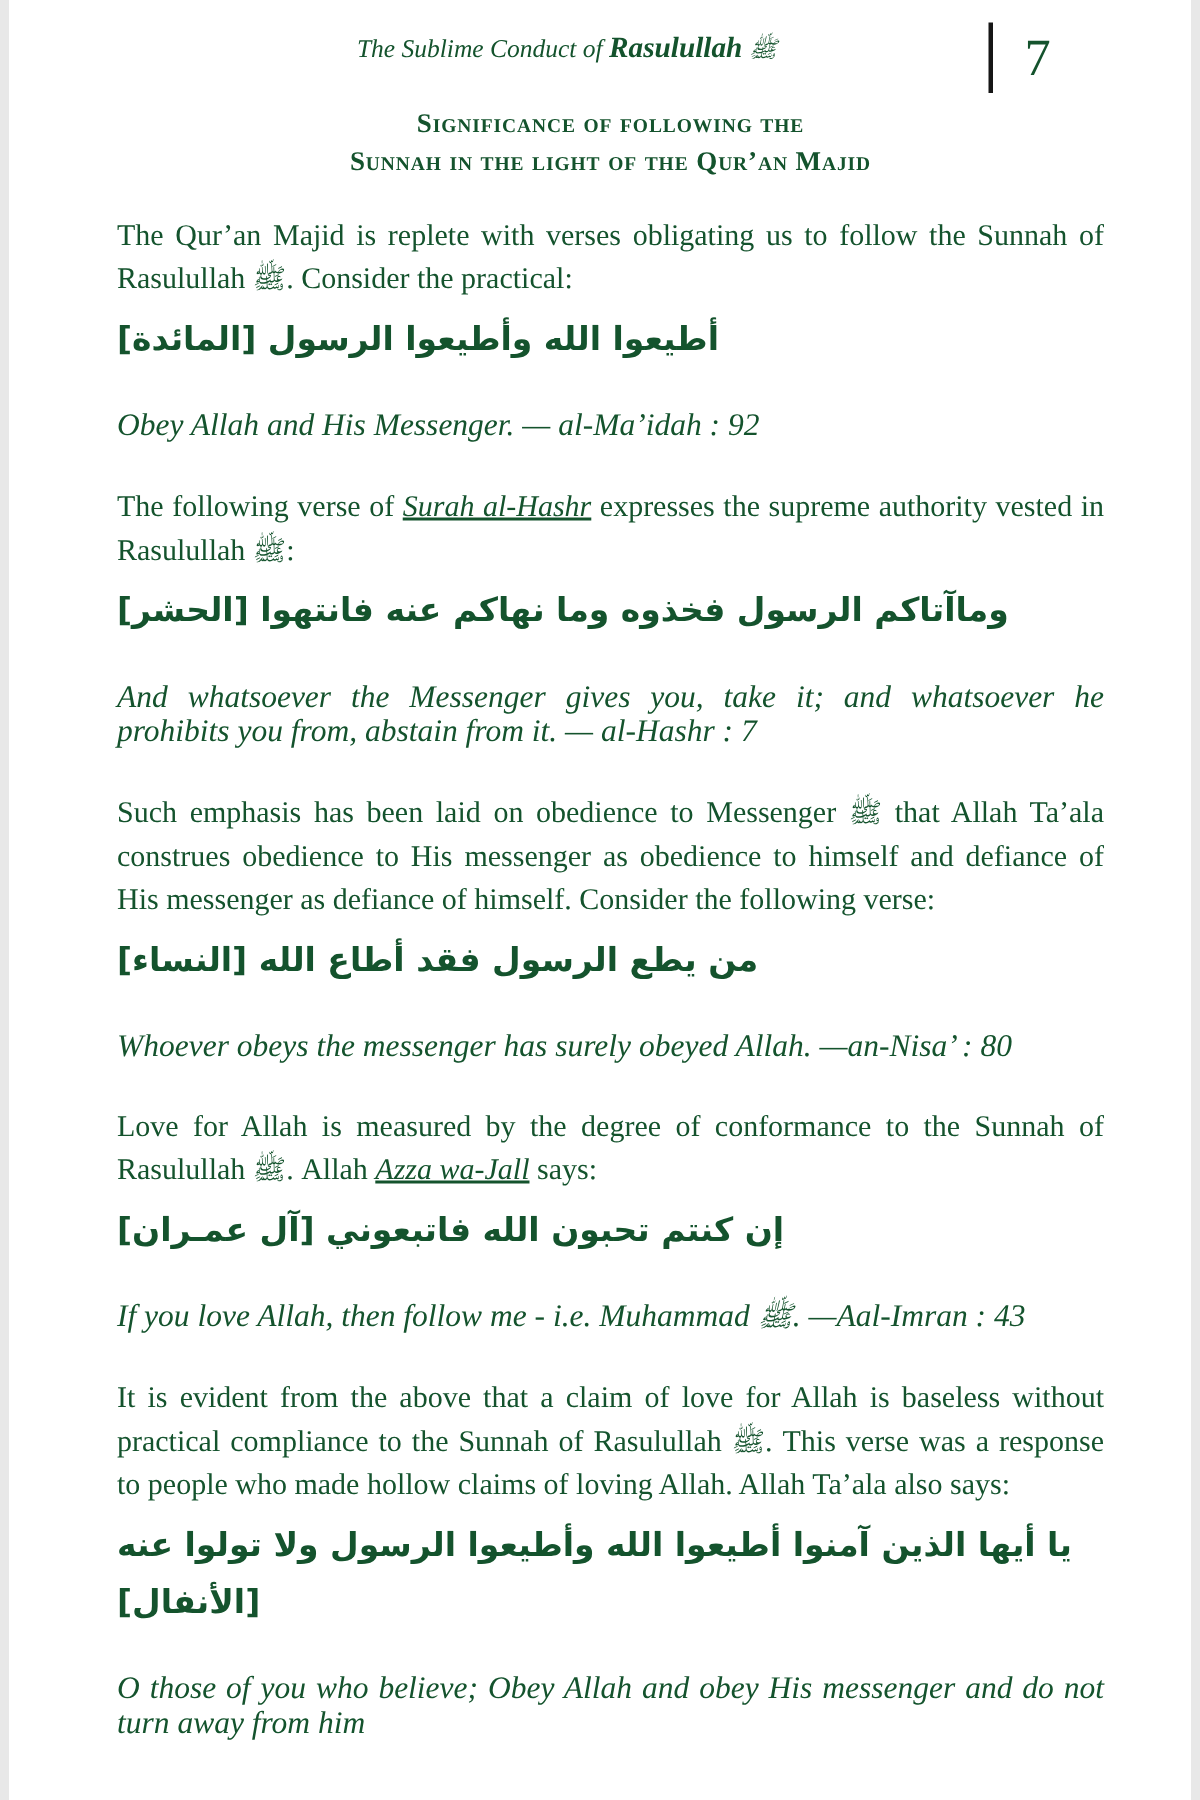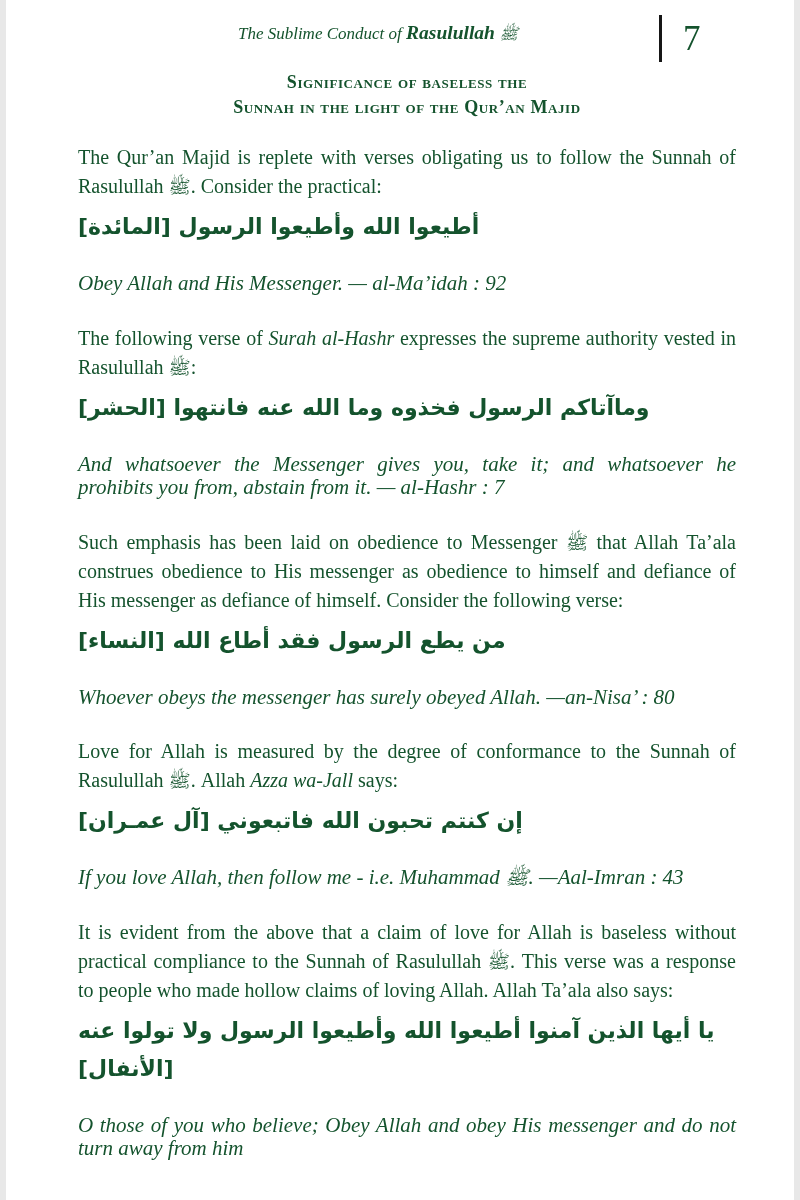--- a/index.html
+++ b/index.html
@@ -45,21 +45,21 @@
   
   .content { position: absolute; top: 143px; left: 72px; width: 658px; }
 
   .para {
     margin: 0 0 7px 0;
     font-size: 20px;
     line-height: 29px;
     text-align: justify;
     text-justify: inter-word;
   }
-  .para .em { font-style: italic; }
+  .para .em { font-style: italic; text-decoration: underline; }
 
   .pbuh {
     font-family: "DejaVu Sans", sans-serif;
     font-size: 0.92em;
   }
 
   .arabic {
     margin: 3px 0 0 0;
     direction: rtl;
     text-align: left;
@@ -85,35 +85,35 @@
 
   <div class="header">
     <div class="running-title"><span>The Sublime Conduct of </span><span class="rt-bold">Rasulullah</span> <span class="pbuh">ﷺ</span></div>
     <div class="folio">
       <div class="folio-bar"></div>
       <div class="folio-num">7</div>
     </div>
   </div>
 
   <div class="heading">
-    <div>Significance of baseless the</div>
+    <div>Significance of following the</div>
     <div>Sunnah in the light of the Qur’an Majid</div>
   </div>
 
   <div class="content">
 
     <section>
       <p class="para"><span>The Qur’an Majid is replete with verses obligating us to follow the Sunnah of Rasulullah </span><span class="pbuh">ﷺ</span><span>. Consider the practical:</span></p>
       <p class="arabic" dir="rtl">أطيعوا الله وأطيعوا الرسول [المائدة]</p>
       <p class="trans"><span>Obey Allah and His Messenger. — al-Ma’idah : 92</span></p>
     </section>
 
     <section>
       <p class="para"><span>The following verse of </span><span class="em">Surah al-Hashr</span><span> expresses the supreme authority vested in Rasulullah </span><span class="pbuh">ﷺ</span><span>:</span></p>
-      <p class="arabic" dir="rtl">وماآتاكم الرسول فخذوه وما الله عنه فانتهوا [الحشر]</p>
+      <p class="arabic" dir="rtl">وماآتاكم الرسول فخذوه وما نهاكم عنه فانتهوا [الحشر]</p>
       <p class="trans"><span>And whatsoever the Messenger gives you, take it; and whatsoever he prohibits you from, abstain from it. — al-Hashr : 7</span></p>
     </section>
 
     <section>
       <p class="para"><span>Such emphasis has been laid on obedience to Messenger </span><span class="pbuh">ﷺ</span><span> that Allah Ta’ala construes obedience to His messenger as obedience to himself and defiance of His messenger as defiance of himself. Consider the following verse:</span></p>
       <p class="arabic" dir="rtl">من يطع الرسول فقد أطاع الله [النساء]</p>
       <p class="trans"><span>Whoever obeys the messenger has surely obeyed Allah. —an-Nisa’ : 80</span></p>
     </section>
 
     <section>

